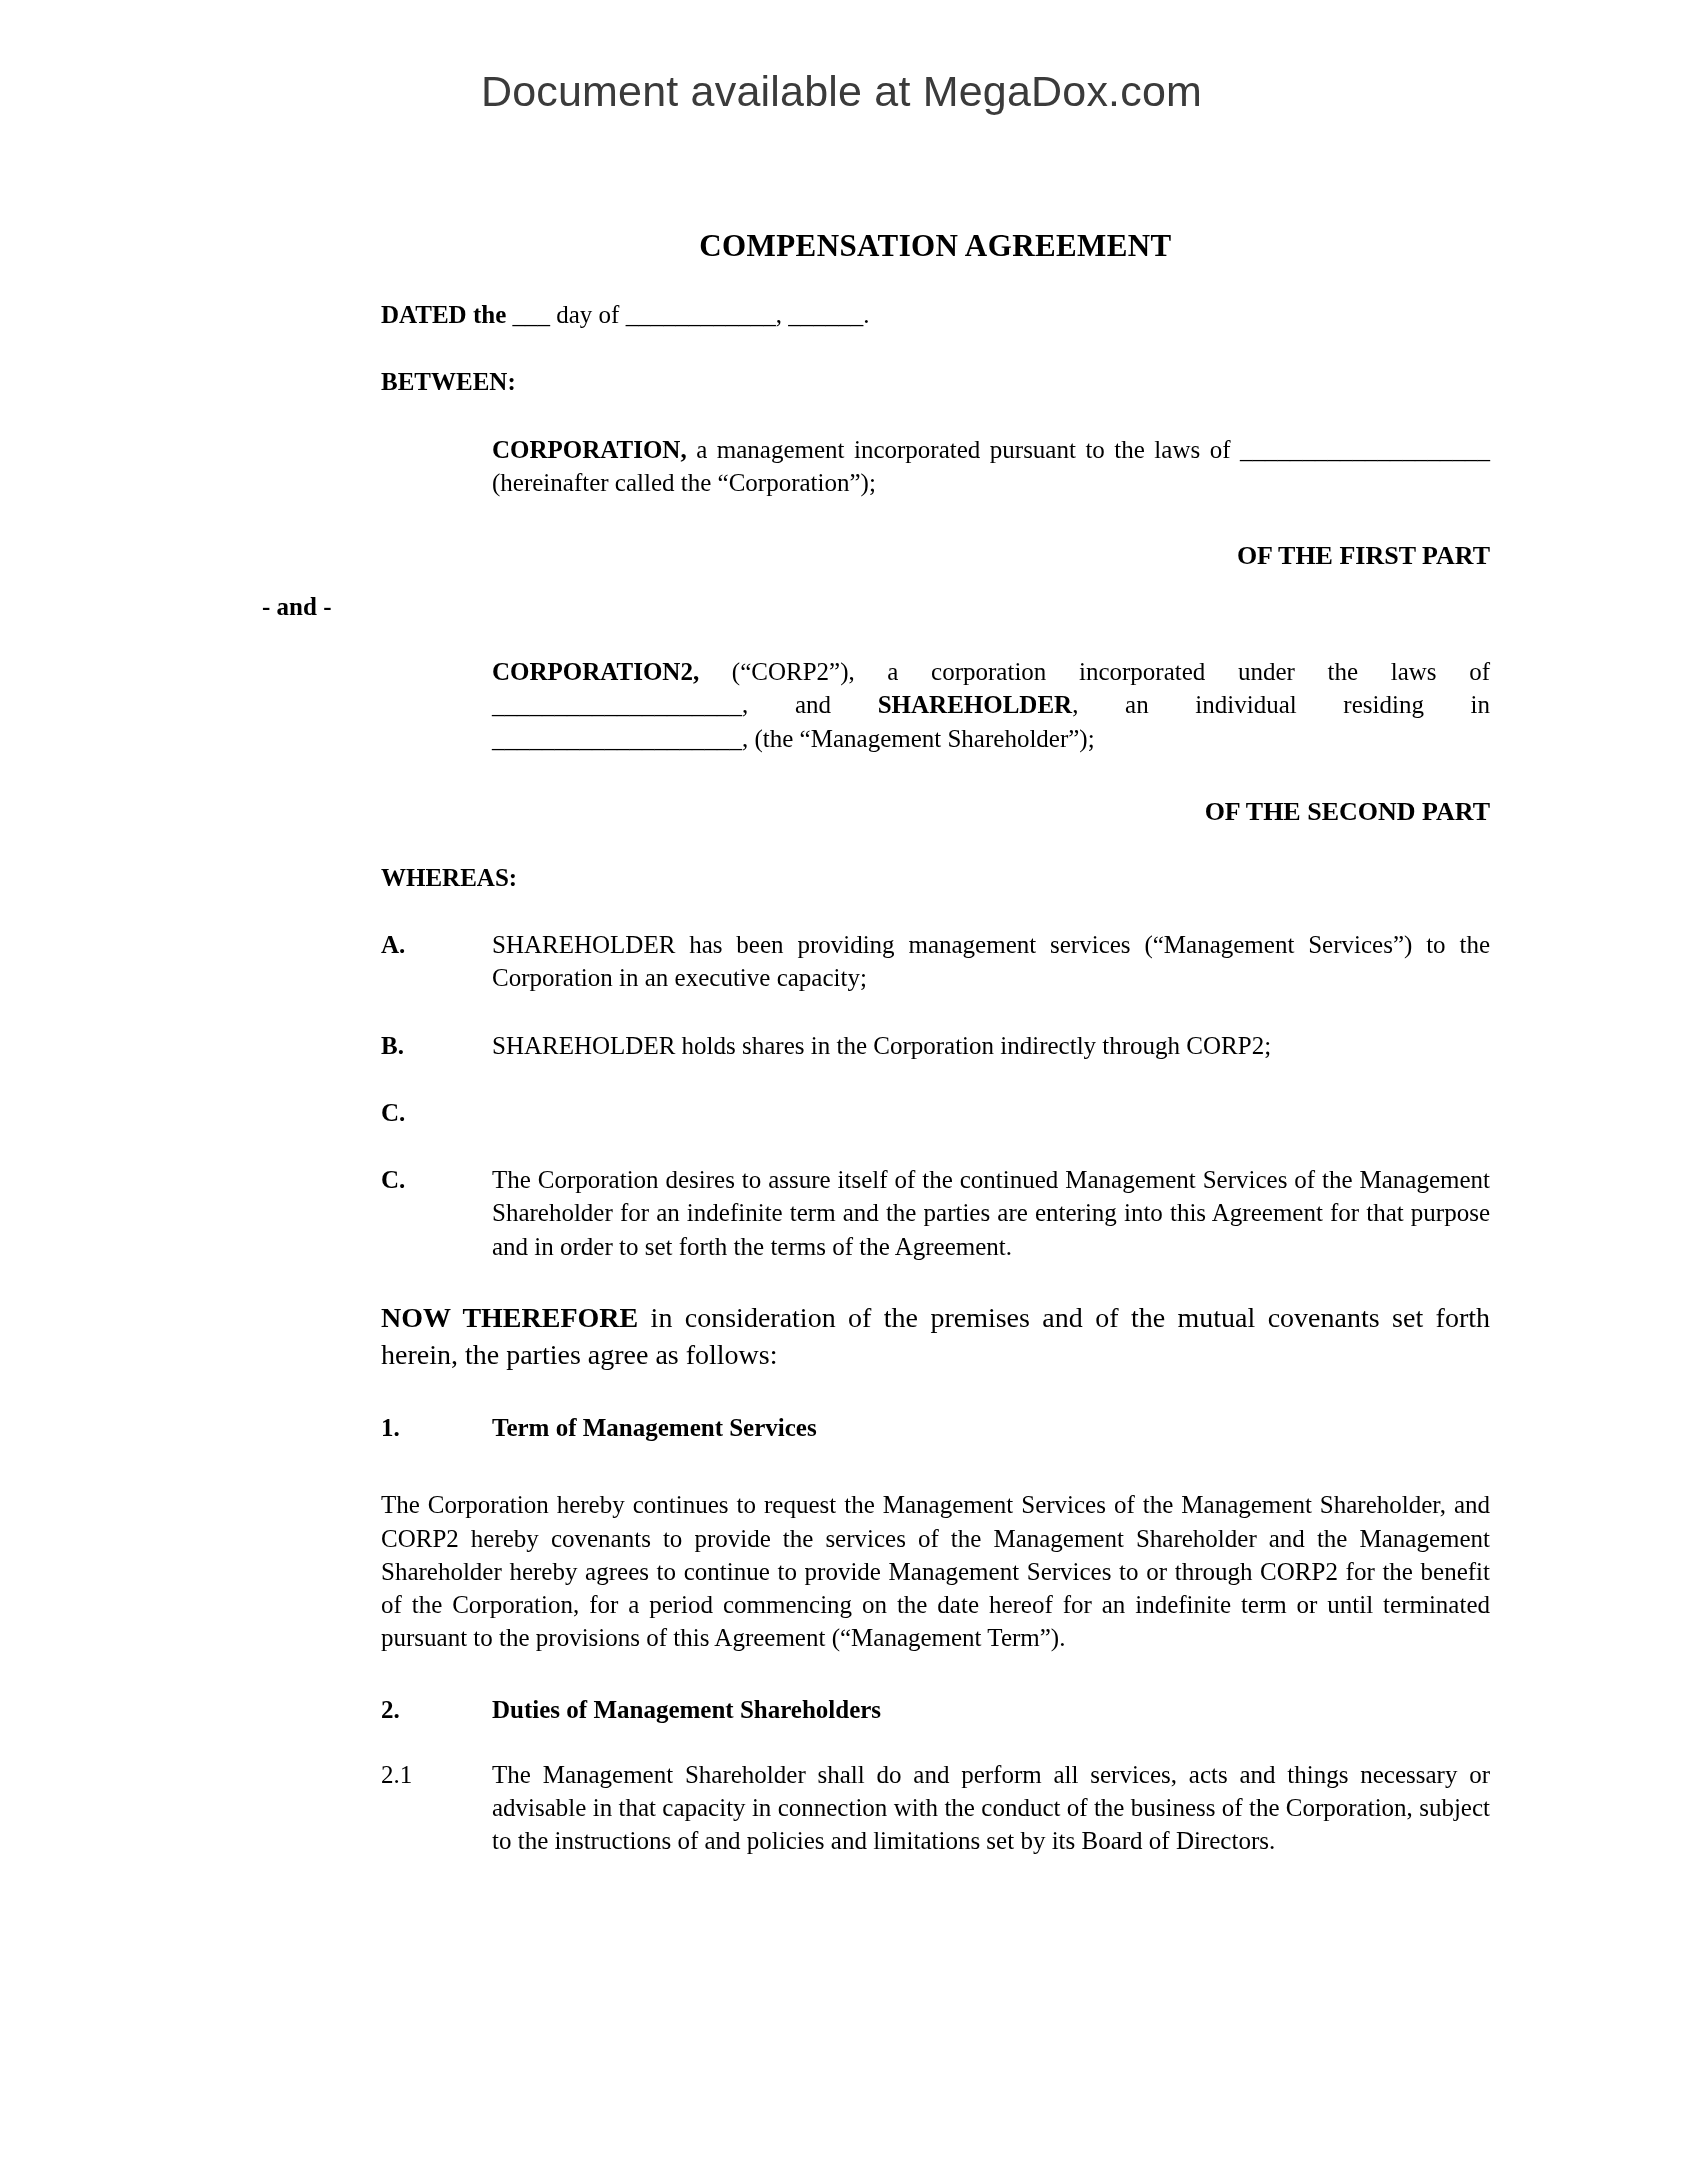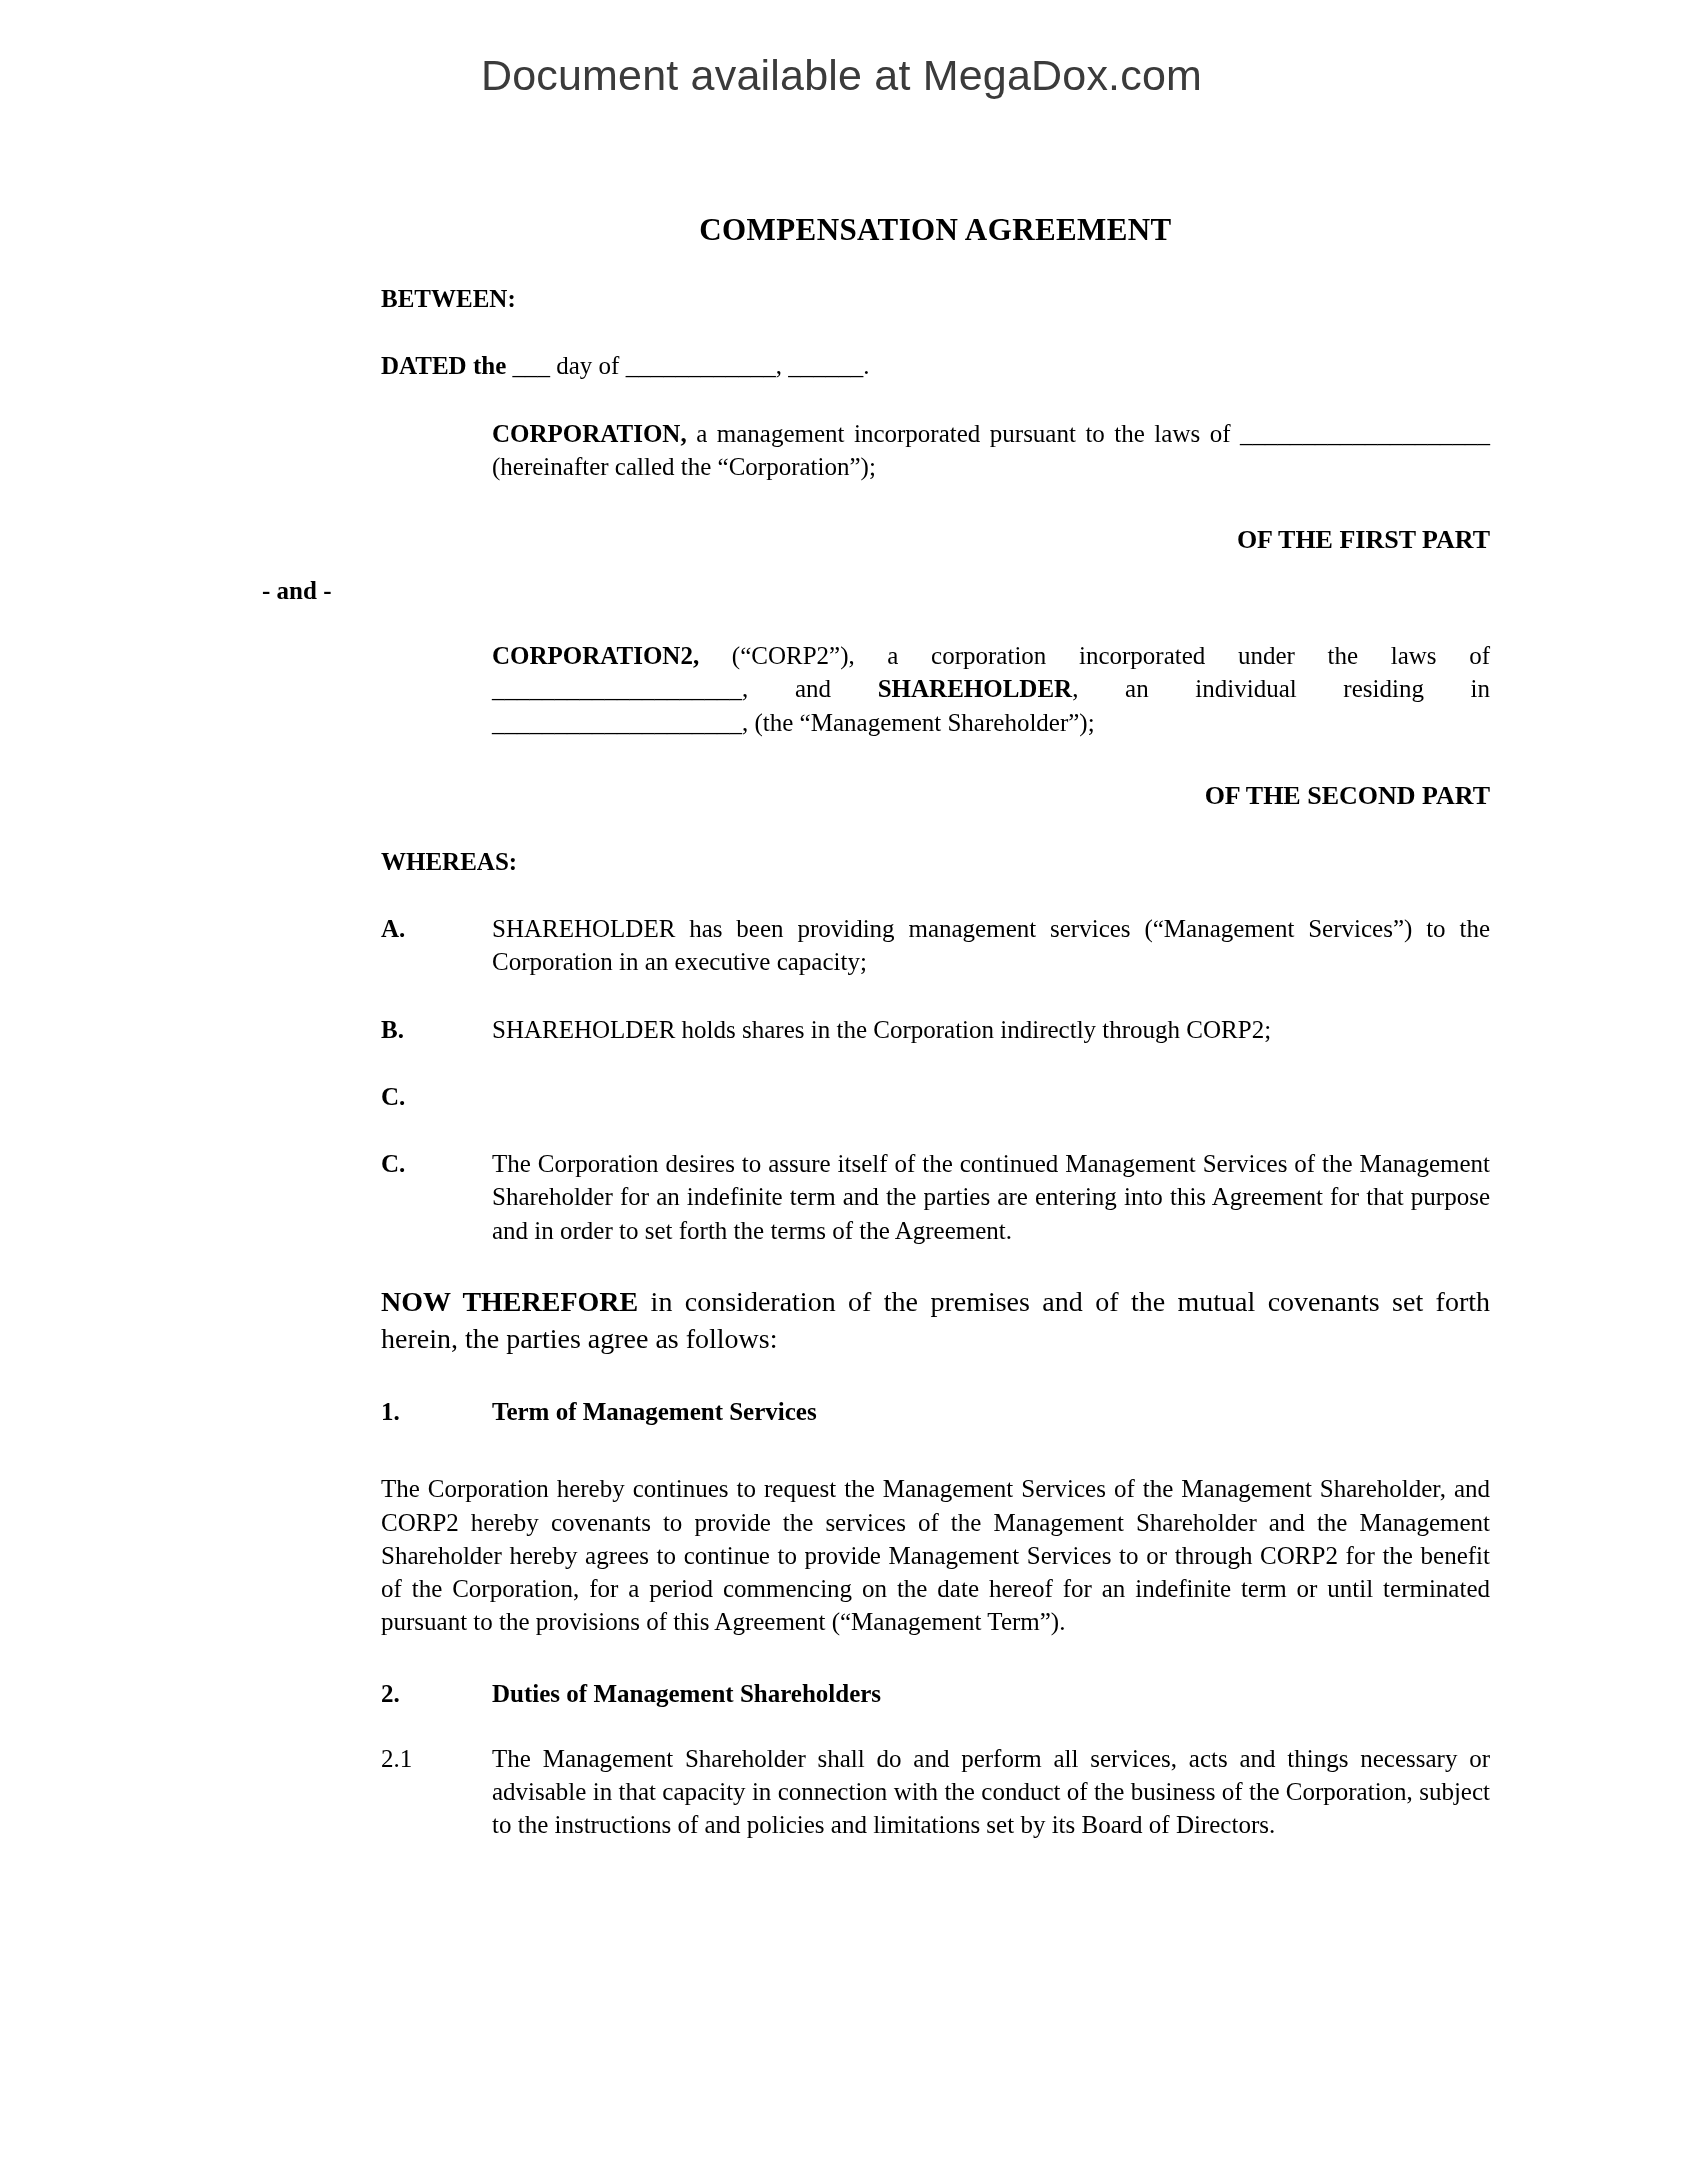--- a/index.html
+++ b/index.html
@@ -12,21 +12,21 @@
     height: 2178px;
     font-family: "Liberation Serif", "DejaVu Serif", serif;
     color: #000000;
     position: relative;
     overflow: hidden;
   }
   .page {
     width: 1683px;
     height: 2174px;
     box-sizing: border-box;
-    padding: 0;
+    padding: 16px;
     position: relative;
   }
   .watermark {
     text-align: center;
     font-family: "Liberation Sans", "DejaVu Sans", sans-serif;
     font-size: 43px;
     color: #3b3b3b;
     letter-spacing: 0.2px;
     padding-top: 51px;
   }
@@ -131,25 +131,25 @@
 <body>
 
 <div class="page">
 
   <div class="watermark">Document available at MegaDox.com</div>
 
   <div class="content">
 
     <div class="doc-title">COMPENSATION AGREEMENT</div>
 
-    <div class="para bold">BETWEEN:</div>
-
     <div class="para">
       <span class="bold">DATED the</span><span> ___ day of ____________, ______.</span>
     </div>
+
+    <div class="para bold">BETWEEN:</div>
 
     <div class="para indent-block">
       <span class="bold">CORPORATION,</span><span> a management incorporated pursuant to the laws of ____________________ (hereinafter called the “Corporation”);</span>
     </div>
 
     <div class="right-label">OF THE FIRST PART</div>
 
     <div class="center-and">- and -</div>
 
     <div class="para indent-block">

